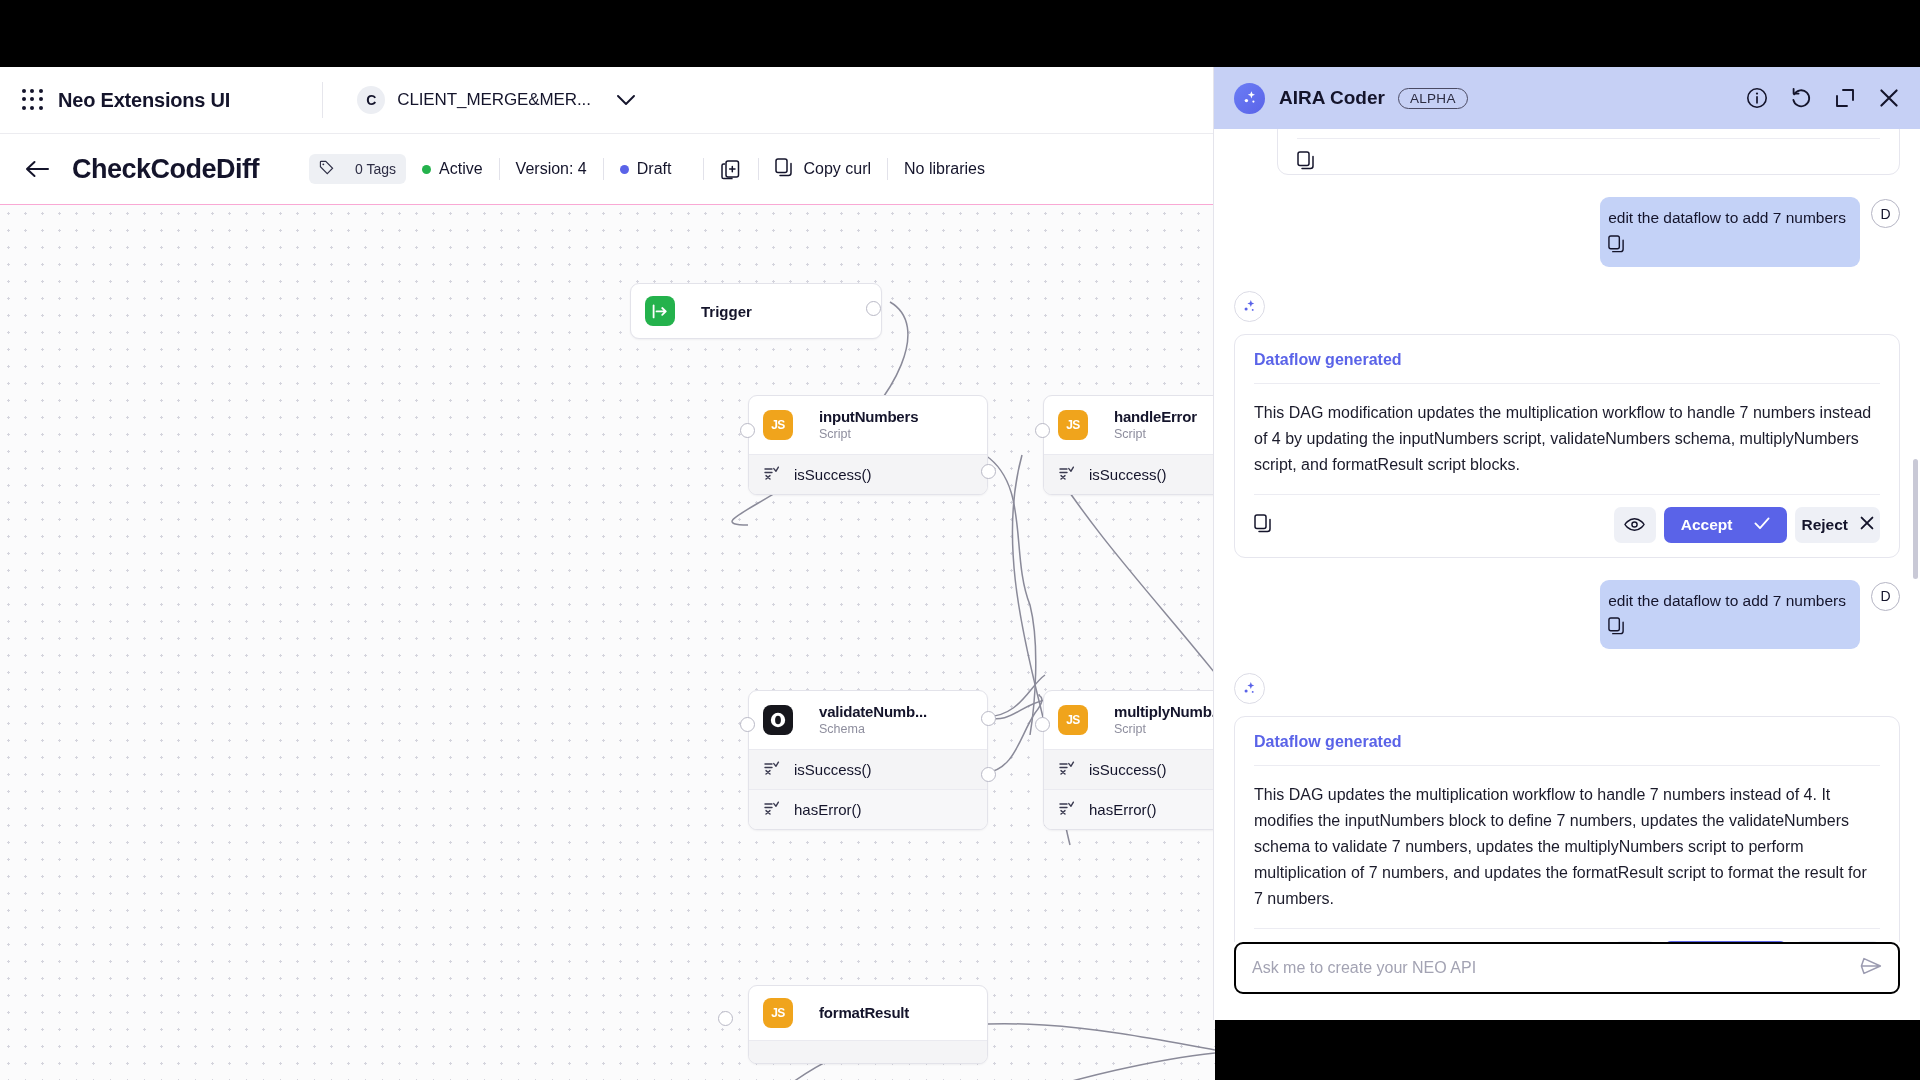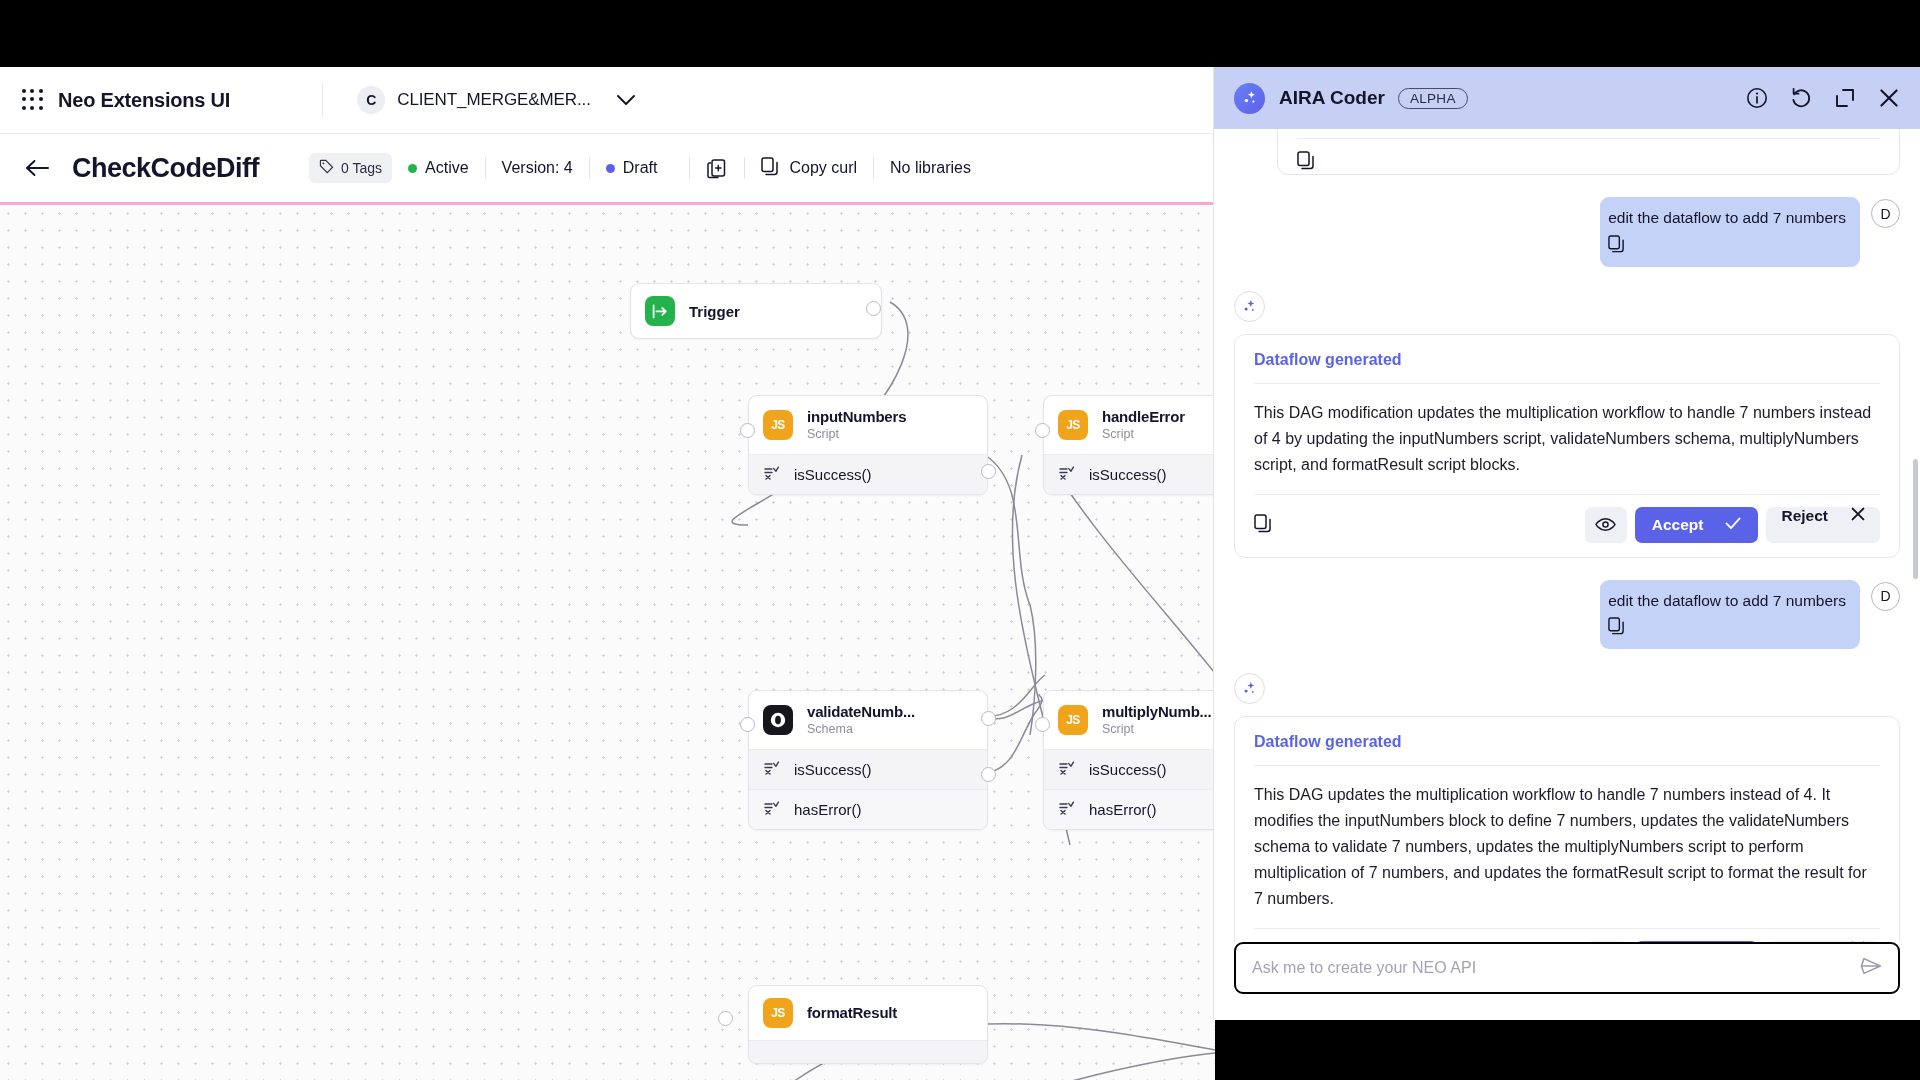--- a/index.html
+++ b/index.html
@@ -56,35 +56,35 @@
     display: flex; align-items: center; justify-content: center;
   }
   .client-name { font-size: 17px; color: #14142b; font-weight: 400; letter-spacing: -0.1px; }
   .chev { margin-left: 14px; color: #14142b; font-size: 15px; }
 
   
   .toolbar {
     position: absolute; left: 0; top: 67px;
     width: 1920px; height: 71px;
     background: #ffffff;
-    border-bottom: 3px solid #f9a8d4;
+    border-bottom: 1px solid #f9a8d4;
     display: flex; align-items: center;
   }
   .back-arrow {
     margin-left: 22px; width: 30px; height: 30px;
     display: flex; align-items: center; justify-content: center;
     color: #14142b; font-size: 22px;
   }
   .flow-name {
     margin-left: 20px; font-size: 27px; font-weight: 700; color: #14142b;
     letter-spacing: -0.5px;
   }
   .tags-chip {
     margin-left: 50px;
-    display: flex; align-items: center; gap: 7px;
+    display: flex; align-items: center; gap: 21px;
     background: #eef0f4; border-radius: 6px;
     padding: 6px 10px; font-size: 14px; color: #2d2d44;
   }
   .tbitem {
     display: flex; align-items: center; gap: 8px;
     font-size: 16px; color: #14142b; padding: 0 16px;
     white-space: nowrap;
   }
   .dot { width: 9px; height: 9px; border-radius: 50%; display: inline-block; }
   .tbsep { width: 1px; height: 22px; background: #e2e2ea; }
@@ -104,21 +104,21 @@
   }
   .canvas svg.edges { position: absolute; left: 0; top: 0; width: 1215px; height: 882px; }
   .node {
     position: absolute;
     background: #ffffff;
     border: 1px solid #e3e3ea;
     border-radius: 9px;
     box-shadow: 0 1px 2px rgba(20,20,43,0.05);
     overflow: hidden;
   }
-  .node-head { display: flex; align-items: center; gap: 14px; padding: 12px 14px; }
+  .node-head { display: flex; align-items: center; gap: 26px; padding: 12px 14px; }
   .node-badge {
     width: 30px; height: 30px; border-radius: 8px; flex: 0 0 30px;
     display: flex; align-items: center; justify-content: center;
     font-size: 12px; font-weight: 800; color: #fff;
   }
   .badge-js { background: #f0a41c; color: #ffffff; letter-spacing: -0.5px; }
   .badge-green { background: #24b24c; }
   .badge-schema { background: #16161c; }
   .node-titles { display: flex; flex-direction: column; line-height: 1.15; }
   .node-title { font-size: 15px; font-weight: 700; color: #14142b; letter-spacing: -0.2px; }
@@ -209,22 +209,22 @@
     background: #eef0f6; border-radius: 7px; width: 42px; height: 36px;
     display: flex; align-items: center; justify-content: center; color: #14142b;
   }
   .accept-btn {
     background: #5a63e8; color: #fff; border-radius: 7px;
     height: 36px; padding: 0 17px; font-size: 15.5px; font-weight: 600;
     display: flex; align-items: center; gap: 22px;
   }
   .reject-btn {
     background: #eef0f6; color: #14142b; border-radius: 7px;
-    height: 36px; padding: 0 15px; font-size: 15.5px; font-weight: 600;
-    display: flex; gap: 23px;
+    height: 36px; padding: 0 6px; font-size: 15.5px; font-weight: 600;
+    display: flex; align-items: center; gap: 12px;
   }
   .partial-card {
     border: 1px solid #e6e6ee; border-radius: 11px; background: #fff;
     margin: 0 0 0 43px; height: 56px; position: relative; overflow: hidden;
   }
   .partial-hr { height:1px; background:#ececf2; margin: 0 19px; }
   .partial-copy { padding: 12px 19px; font-size: 15px; color:#14142b; }
 
   .aira-foot { flex: 0 0 78px; padding: 0 20px 22px 20px; background: #fff; }
   .composer {

